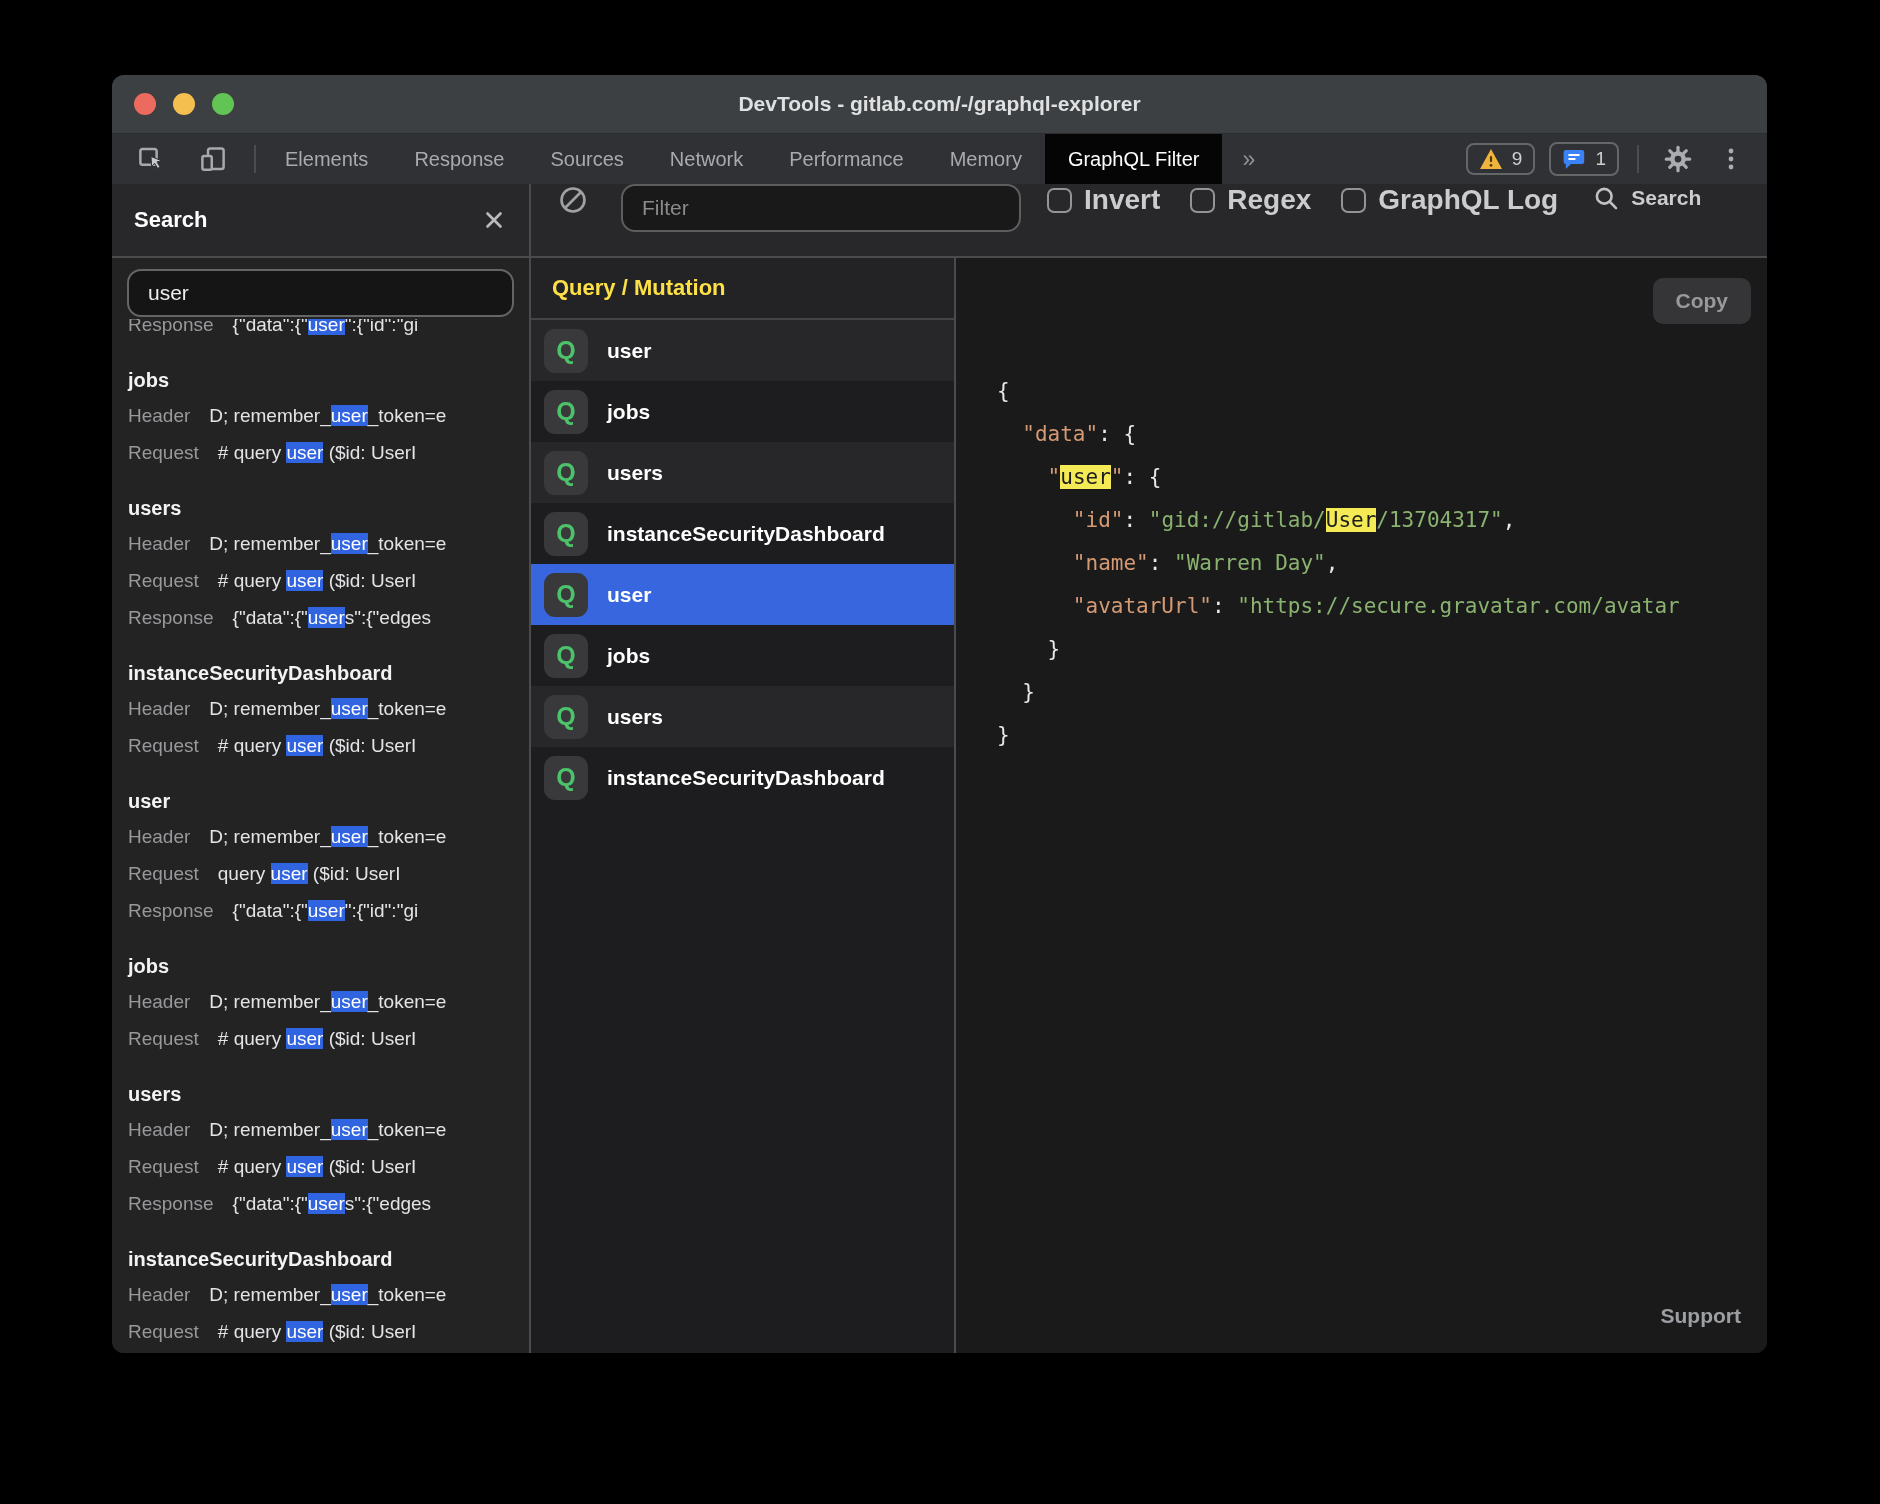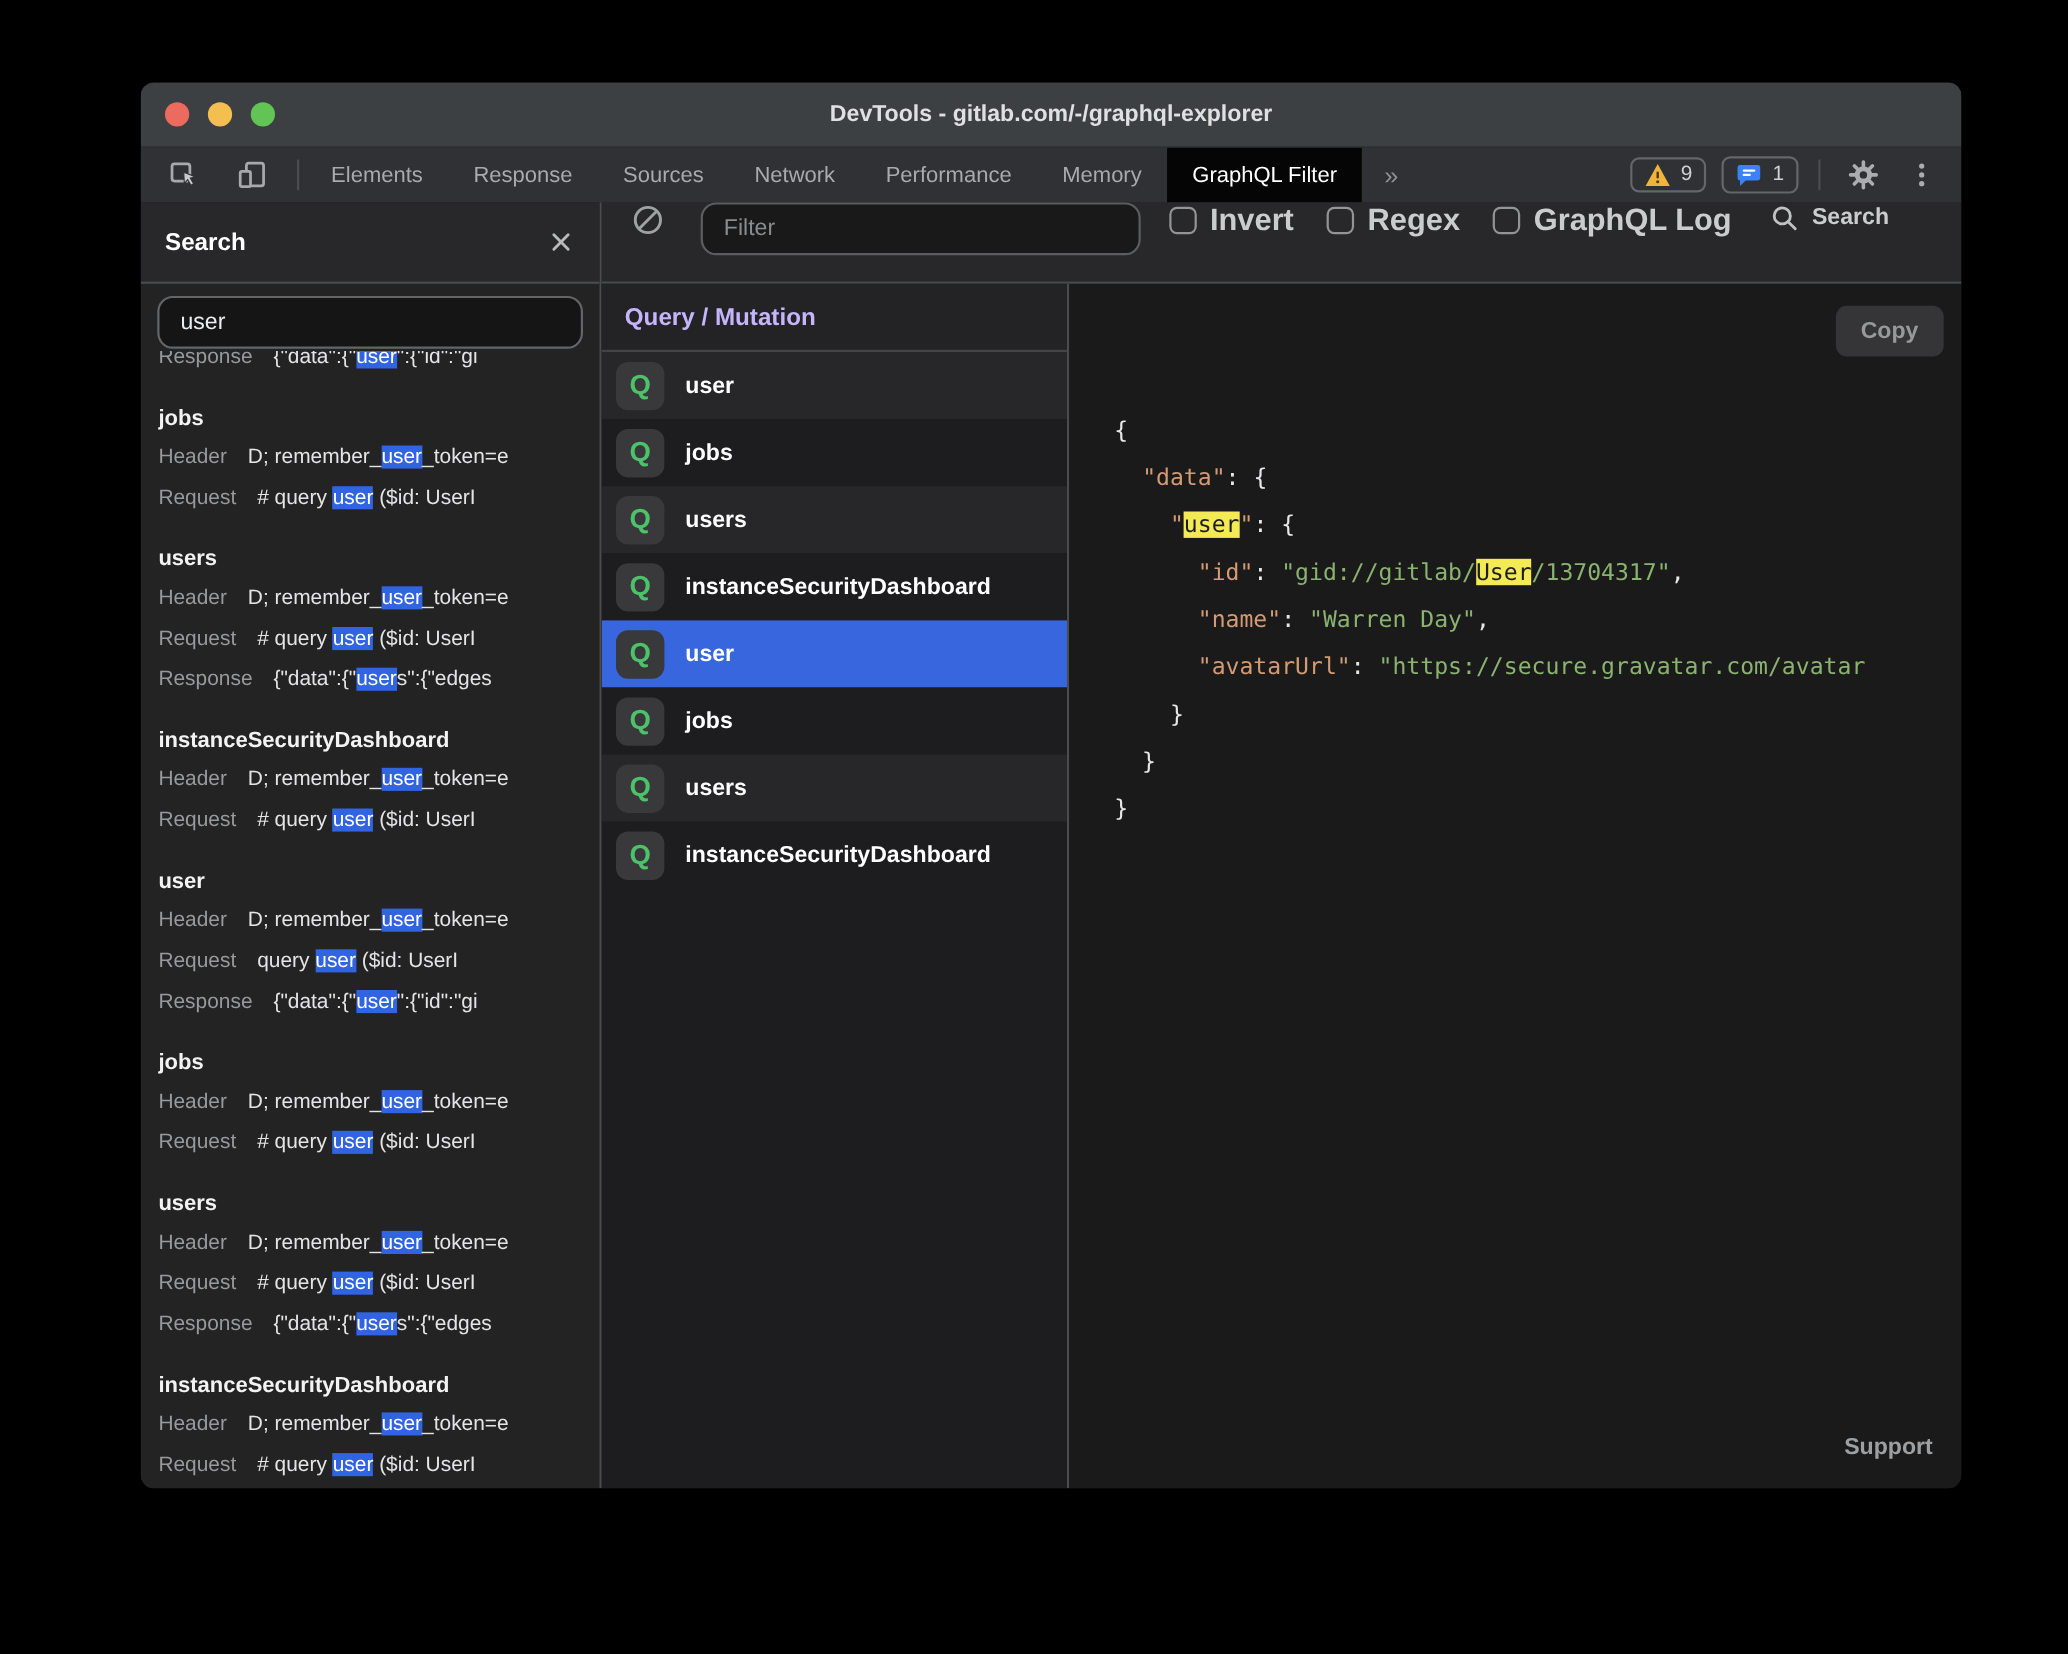--- a/index.html
+++ b/index.html
@@ -1,18 +1,18 @@
 <!DOCTYPE html>
 <html><head>
 <meta charset="utf-8">
 <style>
   html,body{margin:0;padding:0;}
   body{width:1880px;height:1504px;position:relative;overflow:hidden;background:#000;
        font-family:"Liberation Sans",sans-serif;-webkit-font-smoothing:antialiased;}
-  .window{position:absolute;left:128px;top:75px;width:1655px;height:1278px;border-radius:12px;
+  .window{position:absolute;left:112px;top:75px;width:1655px;height:1278px;border-radius:12px;
           overflow:hidden;display:flex;flex-direction:column;background:#232324;
           box-shadow:0 24px 70px rgba(0,0,0,.65);}
   
   .titlebar{height:58px;flex:none;background:#3d4043;display:flex;align-items:center;
             position:relative;border-bottom:1px solid #2b2d2f;}
   .lights{position:absolute;left:22px;top:0;height:100%;display:flex;align-items:center;gap:17px;}
   .light{width:22px;height:22px;border-radius:50%;}
   .light.red{background:#ec6a5e;} .light.yellow{background:#f4bf4f;} .light.green{background:#61c455;}
   .win-title{flex:1;text-align:center;font-weight:bold;font-size:21px;color:#dfe0e1;}
   
@@ -59,21 +59,21 @@
   .cb-group{display:flex;align-items:center;gap:12px;color:#cbccce;font-weight:bold;font-size:28px;
             white-space:nowrap;}
   .cb{width:21px;height:21px;border:2.5px solid #939496;border-radius:7px;flex:none;}
   .search-group{display:flex;align-items:center;gap:11px;color:#cbccce;font-weight:bold;font-size:21px;
                 margin-left:8px;}
   .mid-right{flex:1;display:flex;min-height:0;}
   
   .mid-col{width:425px;flex:none;box-sizing:border-box;border-right:2px solid #4a4b4d;display:flex;
            flex-direction:column;background:#1d1d1f;min-height:0;}
   .mid-header{height:60px;flex:none;display:flex;align-items:center;padding:0 21px;font-weight:bold;
-              font-size:22px;color:#c4b5fd;border-bottom:2px solid #434446;background:#232325;}
+              font-size:22px;color:#fde047;border-bottom:2px solid #434446;background:#232325;}
   .query-list{flex:1;overflow:hidden;}
   .q-row{height:61px;display:flex;align-items:center;gap:19px;padding:0 13px;background:#1d1d1f;}
   .q-row.odd{background:#272729;}
   .q-row.sel{background:#3766de;}
   .q-badge{width:44px;height:44px;border-radius:11px;background:#39393b;display:flex;align-items:center;
            justify-content:center;color:#4cc36b;font-weight:bold;font-size:25px;flex:none;}
   .q-label{color:#fff;font-weight:bold;font-size:21px;white-space:nowrap;}
   
   .resp-col{flex:1;display:flex;flex-direction:column;min-width:0;background:#1a1a1b;}
   .resp-tabs{height:60px;flex:none;display:flex;align-items:stretch;background:#242426;

